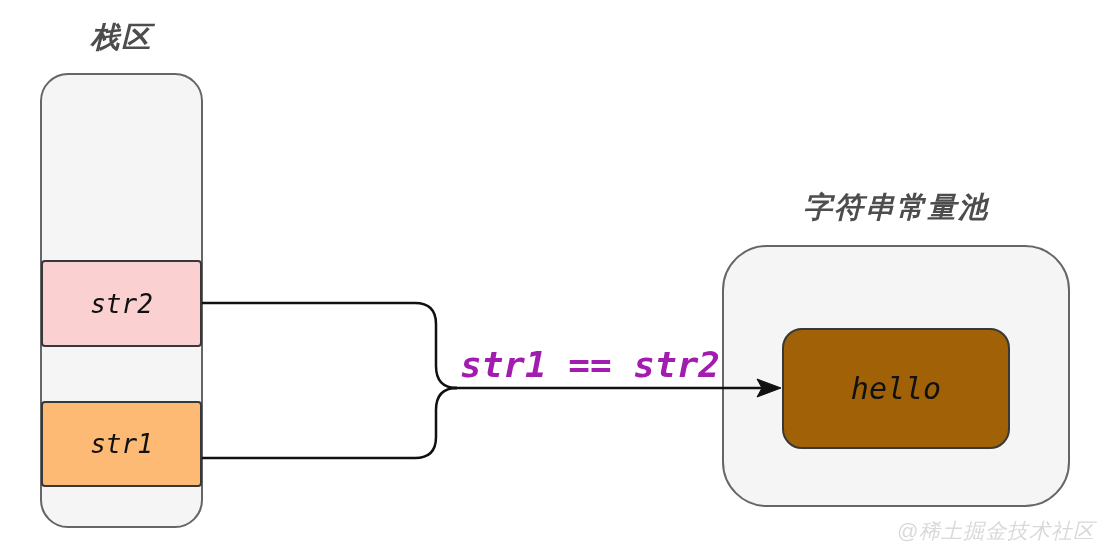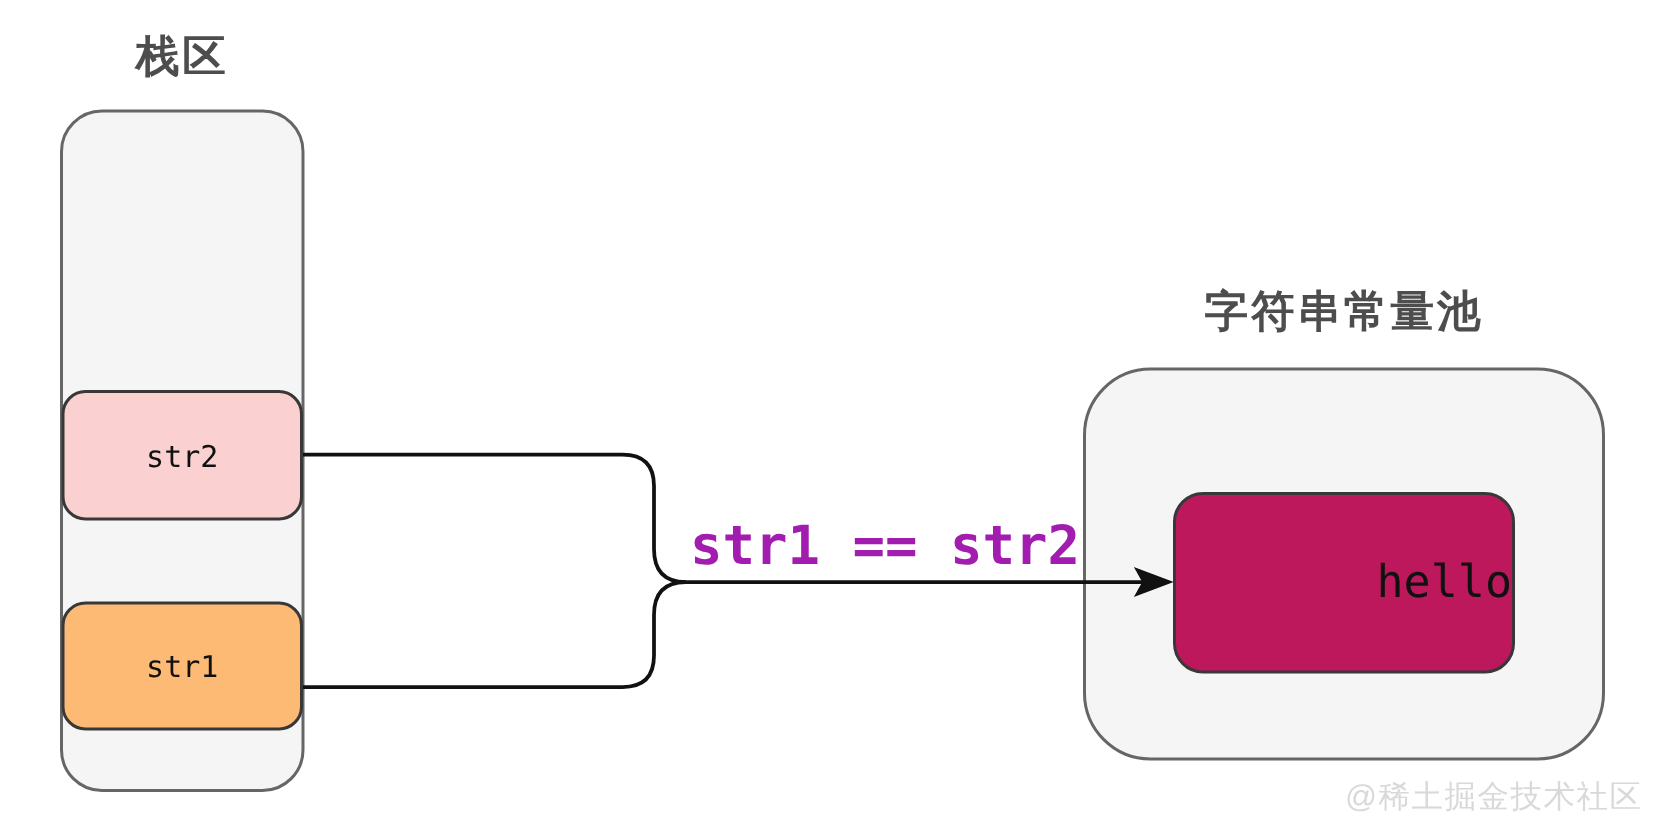--- a/index.html
+++ b/index.html
@@ -4,21 +4,21 @@
 <style>
   * { margin: 0; padding: 0; box-sizing: border-box; }
   html, body { background: #ffffff; }
   body {
     font-family: "Liberation Sans", sans-serif;
     width: 1107px; height: 555px;
     position: relative; overflow: hidden;
   }
   .canvas {
     position: absolute; left: 0; top: 0;
-    width: 1107px; height: 429px;
+    width: 1107px; height: 429px; font-style: italic;
   }
   .connector-layer {
     position: absolute; left: 0; top: 0;
     width: 1107px; height: 555px;
     pointer-events: none;
   }
   .region-title {
     position: absolute;
     font-weight: bold;
     font-size: 29px;
@@ -40,43 +40,42 @@
     border-radius: 28px;
   }
   .pool-container {
     left: 722px; top: 245px;
     width: 348px; height: 262px;
     border-radius: 45px;
   }
   .var-box {
     position: absolute;
     border: 2px solid #383838;
-    border-radius: 16px;
+    border-radius: 4px;
     display: flex; align-items: center; justify-content: center;
     font-family: "DejaVu Sans Mono", monospace;
-    font-size: 20px;
+    font-size: 26px;
     color: #111111;
   }
   .str2-box {
     left: 41px; top: 260px;
     width: 161px; height: 87px;
     background: #fbd0d0;
   }
   .str1-box {
     left: 41px; top: 401px;
     width: 161px; height: 86px;
     background: #fdba74;
   }
   .hello-box {
     left: 782px; top: 328px;
     width: 228px; height: 121px;
-    background: #be185d;
+    background: #a16207;
     border-radius: 20px;
     font-size: 30px;
-    justify-content: flex-end;
   }
   .arrow-label {
     position: absolute;
     left: 455px; top: 344px;
     width: 270px;
     text-align: center;
     font-family: "DejaVu Sans Mono", monospace;
     font-weight: bold;
     font-size: 36px;
     color: #a21caf;

